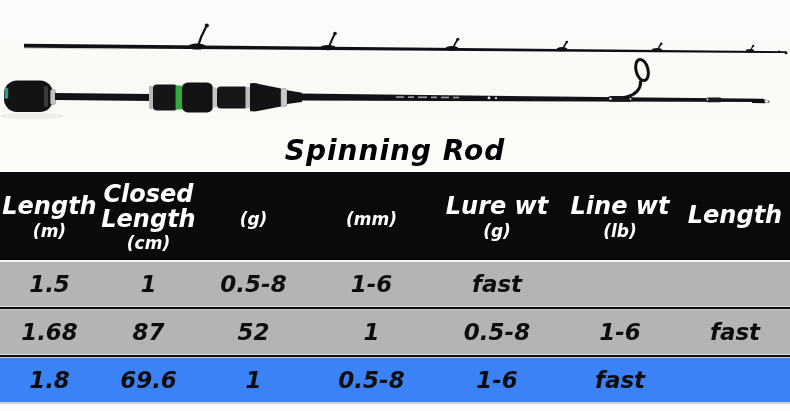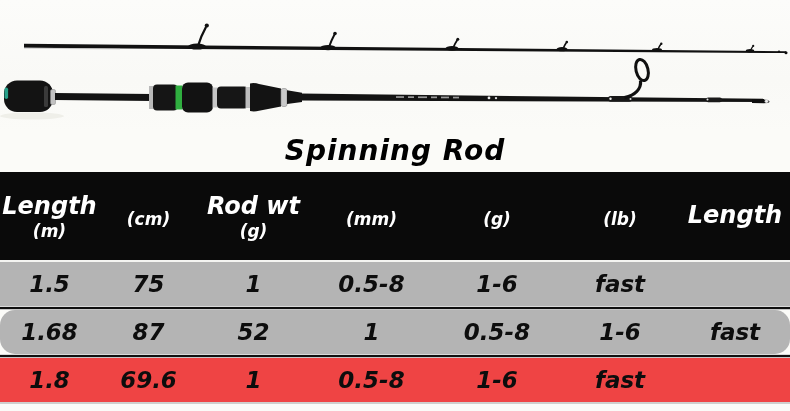--- a/index.html
+++ b/index.html
@@ -160,67 +160,68 @@
   <div class="title" style="color:#000000;">Spinning Rod</div>
 
   <div class="spec">
 
     <div class="grid-row thead" style="background:#0a0a0a;">
       <div class="th">
         <span class="lbl">Length</span>
         <span class="unit">(m)</span>
       </div>
       <div class="th">
+        <span class="lbl">Closed Length</span>
         <span class="unit">(cm)</span>
       </div>
       <div class="th">
-        <span class="lbl">Rod wt</span>
         <span class="unit">(g)</span>
       </div>
       <div class="th">
         <span class="unit">(mm)</span>
       </div>
       <div class="th">
+        <span class="lbl">Lure wt</span>
         <span class="unit">(g)</span>
       </div>
       <div class="th">
+        <span class="lbl">Line wt</span>
         <span class="unit">(lb)</span>
       </div>
       <div class="th">
         <span class="lbl">Length</span>
         <span class="unit"></span>
       </div>
     </div>
 
     <div class="gap"></div>
 
     <div class="grid-row trow" style="background:#b4b4b4;color:#0d0d0d;">
       <div class="td">1.5</div>
-      <div class="td">75</div>
       <div class="td">1</div>
       <div class="td">0.5-8</div>
       <div class="td">1-6</div>
       <div class="td">fast</div>
     </div>
 
     <div class="sep"></div>
 
-    <div class="grid-row trow" style="background:#b4b4b4;color:#0d0d0d;border-radius:15px;">
+    <div class="grid-row trow" style="background:#b4b4b4;color:#0d0d0d;">
       <div class="td">1.68</div>
       <div class="td">87</div>
       <div class="td">52</div>
       <div class="td">1</div>
       <div class="td">0.5-8</div>
       <div class="td">1-6</div>
       <div class="td">fast</div>
     </div>
 
     <div class="sep"></div>
 
-    <div class="grid-row trow" style="background:#ef4444;color:#0d0d0d;">
+    <div class="grid-row trow" style="background:#3b82f6;color:#0d0d0d;">
       <div class="td">1.8</div>
       <div class="td">69.6</div>
       <div class="td">1</div>
       <div class="td">0.5-8</div>
       <div class="td">1-6</div>
       <div class="td">fast</div>
     </div>
 
     <div class="tbl-bottom"></div>
   </div>

